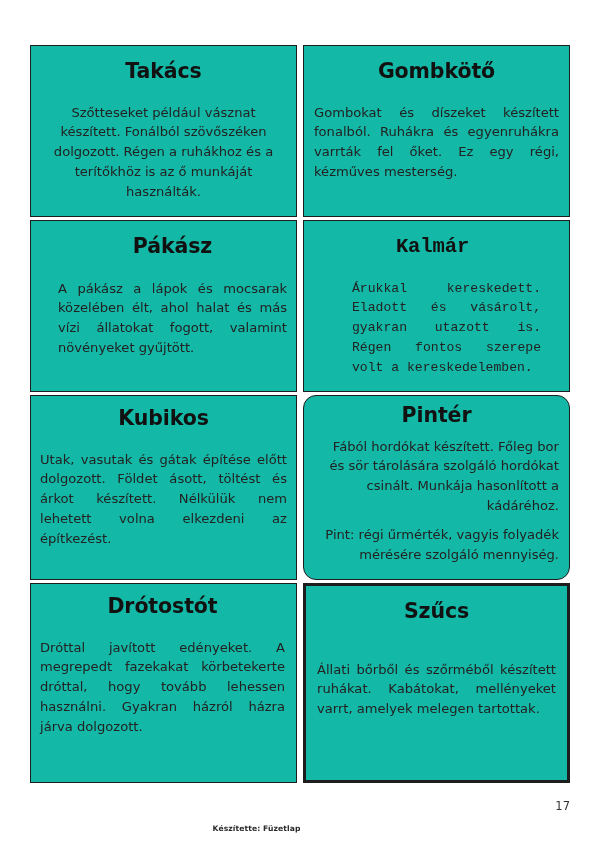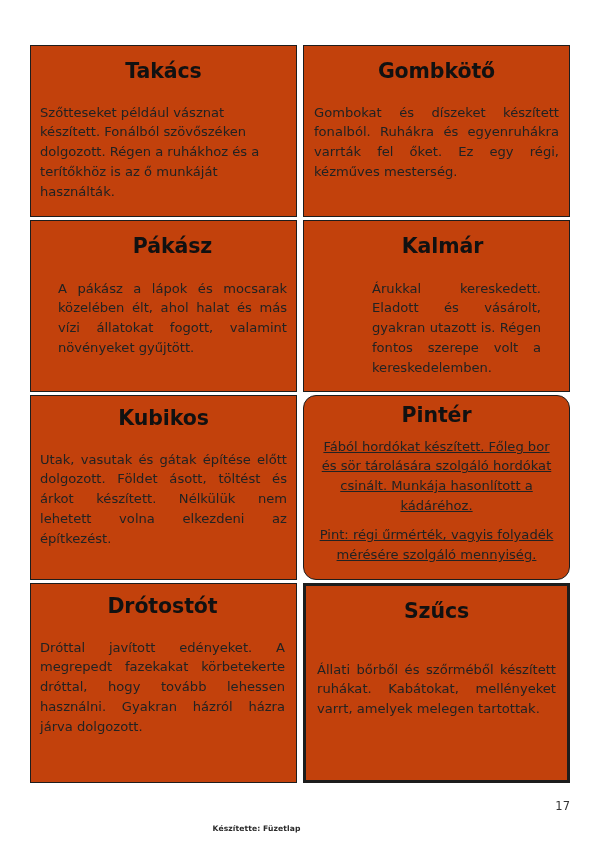--- a/index.html
+++ b/index.html
@@ -32,21 +32,21 @@
     display: grid;
     grid-template-columns: 267px 267px;
     grid-template-rows: 172px 172px 185px 200px;
     column-gap: 6px;
     row-gap: 3px;
   }
 
   .card {
     border: 1.5px solid #1d1d1d;
     box-sizing: border-box;
-    background: #c2410c;
+    background: #14b8a6;
     overflow: hidden;
     display: block;
   }
   .card.thick {
     border: 3px solid #1d1d1d;
   }
 
   .card-title {
     font-weight: bold;
     text-align: center;
@@ -64,41 +64,41 @@
   .card-body p {
     margin: 0;
   }
   .card-body p + p.spaced {
     margin-top: 9px;
   }
 
   
   .c-takacs { padding: 14px 9px 0 9px; }
   .c-takacs .card-title { margin-bottom: 19px; }
-  .c-takacs .card-body { text-align: left; }
+  .c-takacs .card-body { text-align: center; }
 
   .c-gombkoto { padding: 14px 10px 0 10px; }
   .c-gombkoto .card-title { margin-bottom: 19px; }
   .c-gombkoto .card-body { text-align: justify; }
 
   .c-pakasz { padding: 14px 9px 0 27px; }
   .c-pakasz .card-title { margin-bottom: 20px; }
   .c-pakasz .card-body { text-align: justify; }
 
-  .c-kalmar { padding: 14px 28px 0 40px; }
+  .c-kalmar { padding: 14px 28px 0 20px; font-family: Liberation Mono, monospace; }
   .c-kalmar .card-title { margin-bottom: 20px; }
   .c-kalmar .card-body { text-align: justify; margin-left: 28px; }
 
   .c-kubikos { padding: 11px 9px 0 9px; }
   .c-kubikos .card-title { margin-bottom: 19px; }
   .c-kubikos .card-body { text-align: justify; }
 
   .c-pinter { padding: 8px 10px 0 10px; border-radius: 13px; }
   .c-pinter .card-title { margin-bottom: 9px; }
-  .c-pinter .card-body { text-align: center; text-decoration: underline; }
+  .c-pinter .card-body { text-align: right; }
 
   .c-drotostot { padding: 11px 11px 0 9px; }
   .c-drotostot .card-title { margin-bottom: 19px; }
   .c-drotostot .card-body { text-align: justify; }
 
   .c-szucs { padding: 14px 11px 12px 11px; }
   .c-szucs .card-title { margin-bottom: 36px; }
   .c-szucs .card-body { text-align: justify; }
 
   

